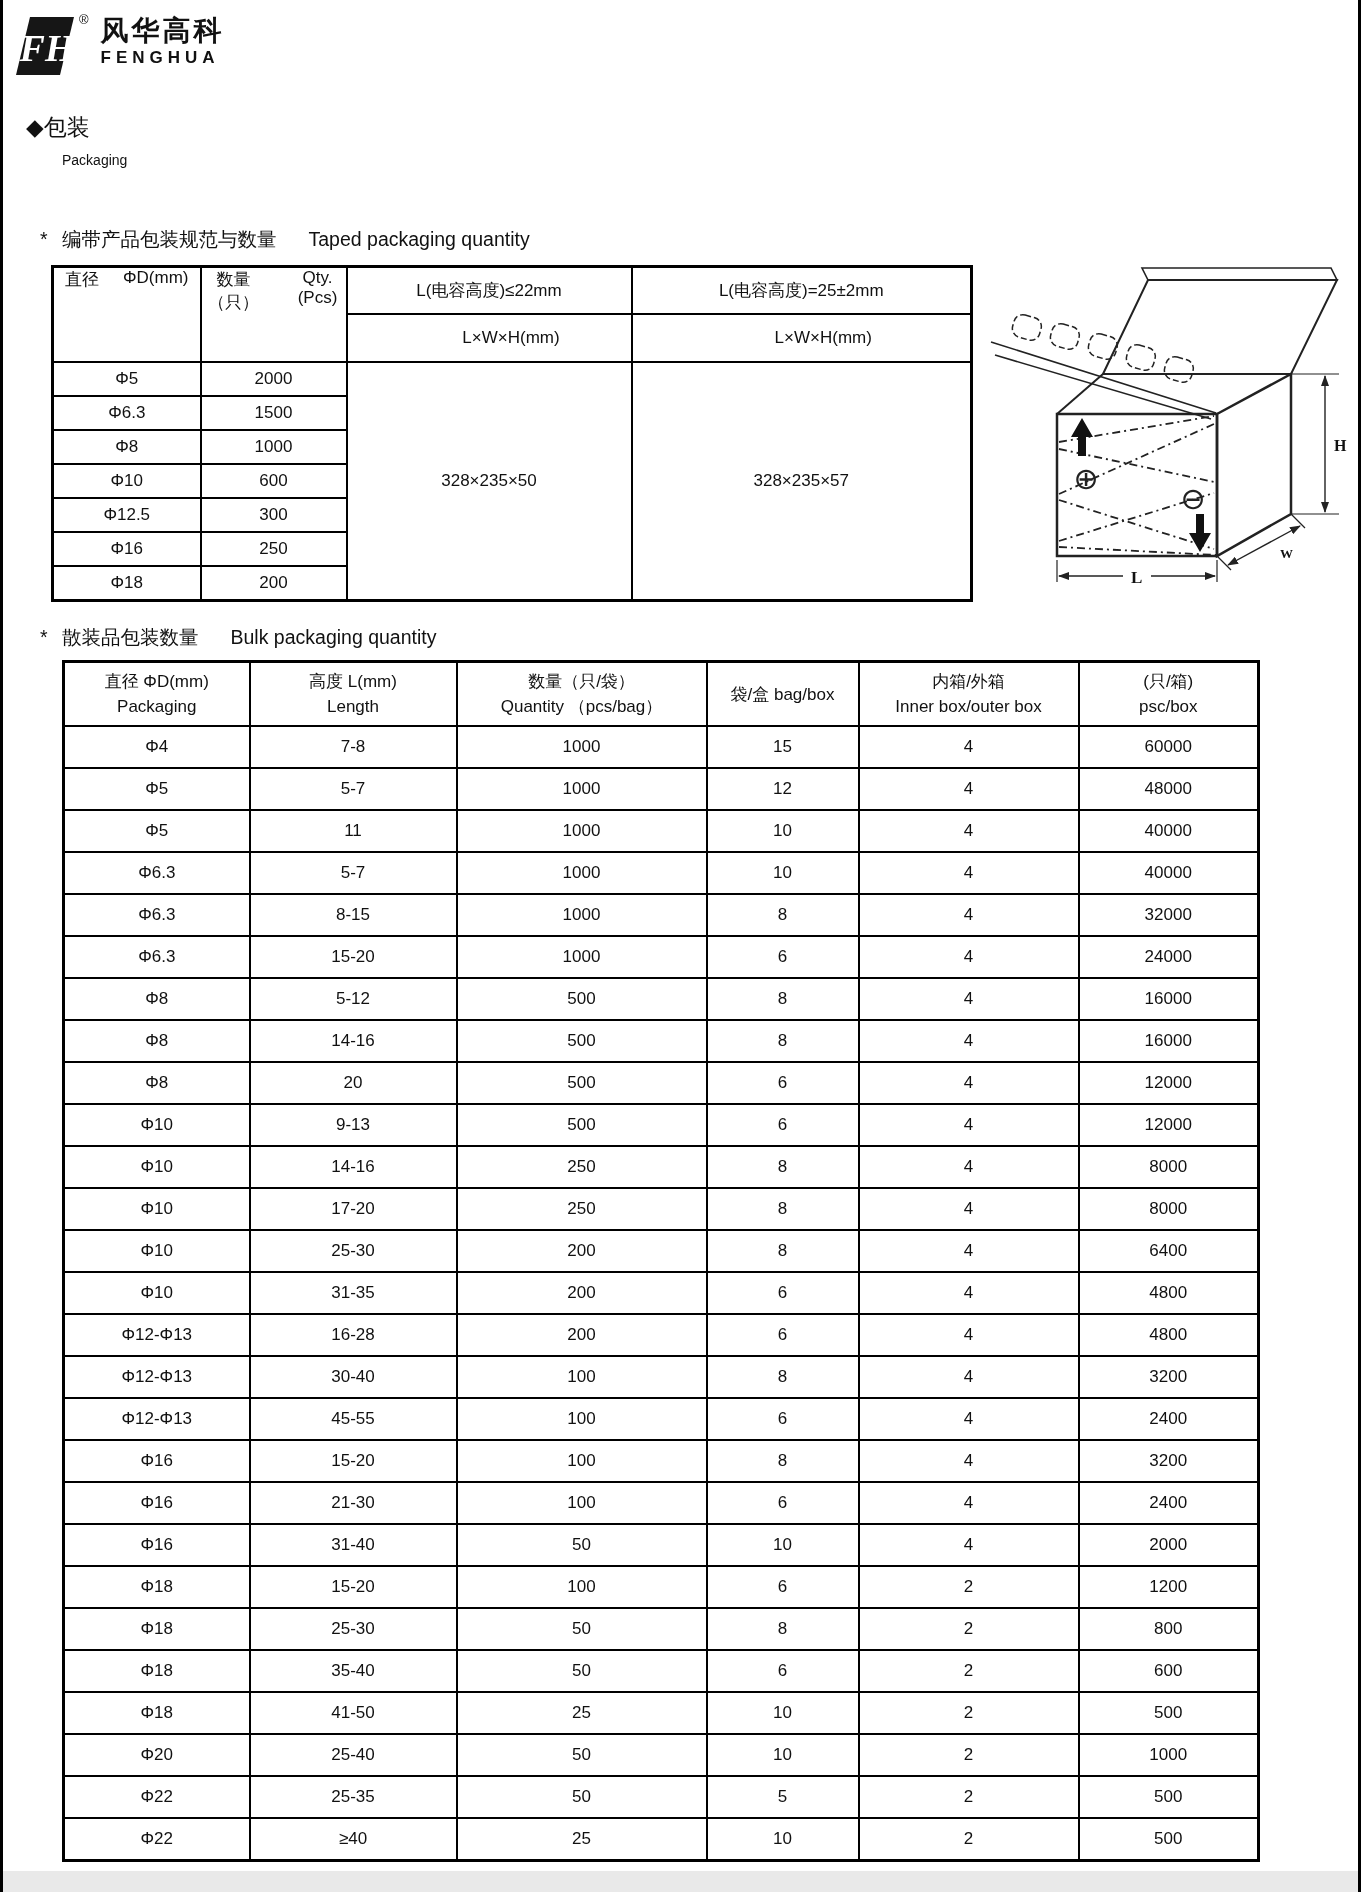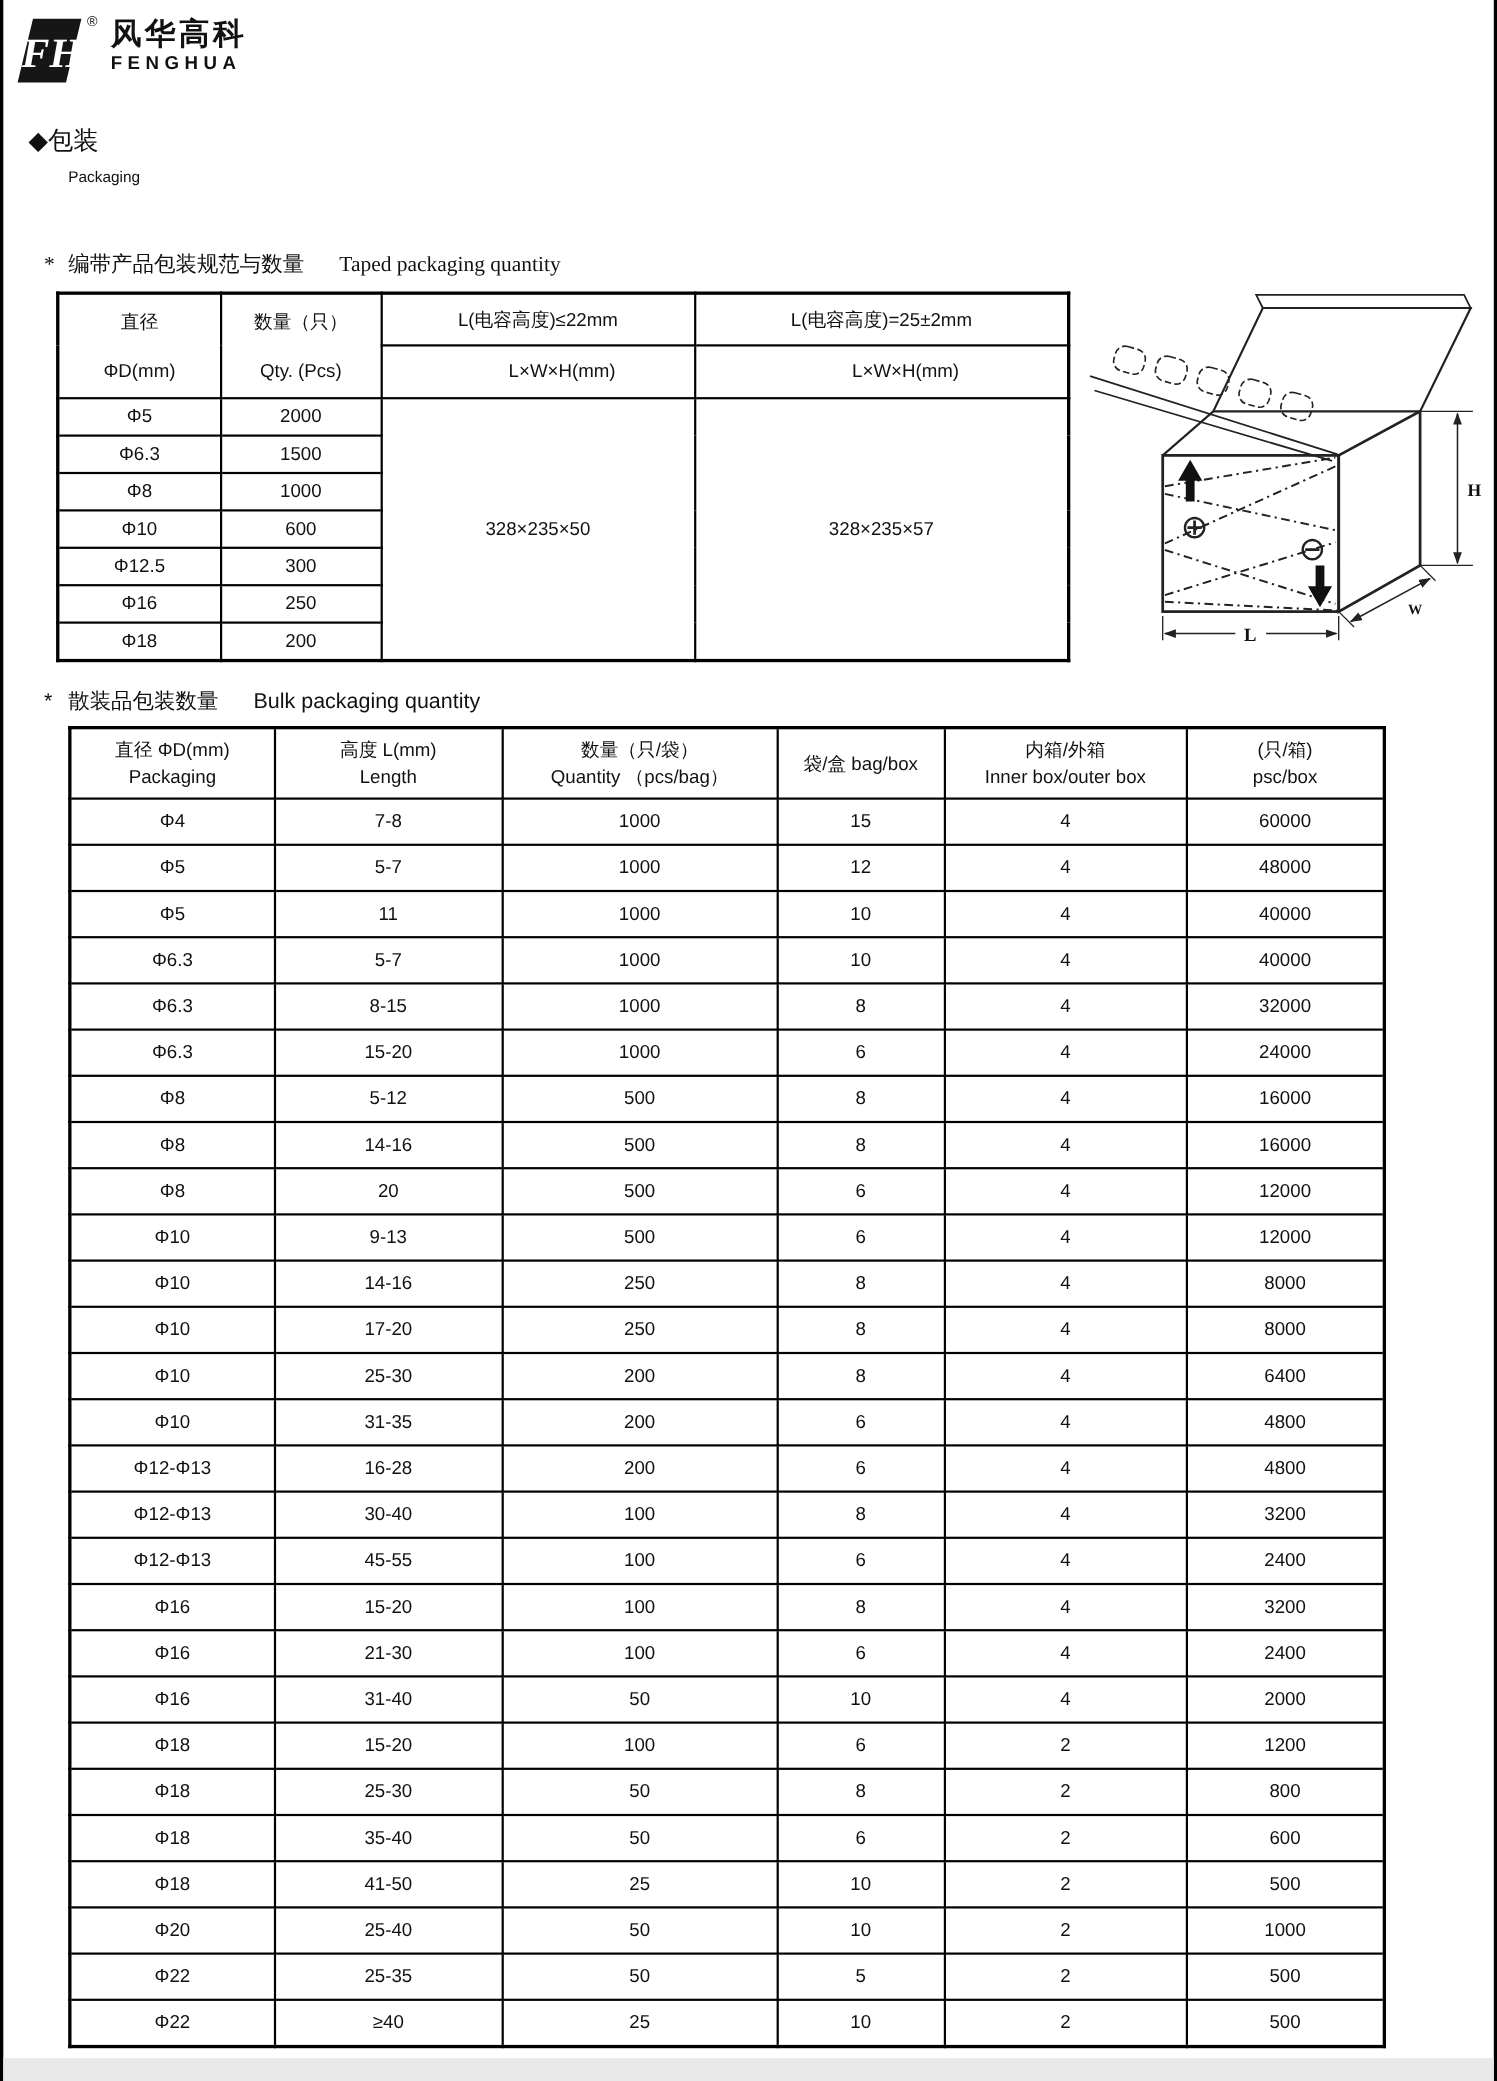--- a/index.html
+++ b/index.html
@@ -25,32 +25,32 @@
     font-size:27px;font-weight:bold;letter-spacing:.5px;
     border-bottom:4px solid #000;
   }
 
   
   .sec-cn{position:absolute;left:26px;top:112px;font-size:23px;}
   .sec-en{position:absolute;left:62px;top:152px;font-size:14px;}
   .sub-heading{position:absolute;font-size:19.5px;white-space:nowrap;}
   .sub-heading .bullet{display:inline-block;width:22px;}
   .sub-heading .en{margin-left:32px;}
-  .taped-pos{left:40px;top:226px;font-family:Liberation Serif, serif;}
+  .taped-pos{left:40px;top:226px;}
   .bulk-pos{left:40px;top:624px;}
 
   
   table{border-collapse:collapse;table-layout:fixed;}
   td,th{border:2px solid #000;text-align:center;vertical-align:middle;
         font-size:17px;font-weight:normal;padding:0;overflow:hidden;}
   .taped-table{position:absolute;left:51px;top:265px;width:919px;border:3px solid #000;}
   .taped-table tr.hrow1 td{height:45px;}
   .taped-table tr.hrow2 td{height:46px;padding-left:44px;}
   .taped-table tr.brow td{height:32px;}
-  .twolines{display:flex;flex-direction:column;justify-content:center;gap:24px;height:100%;}
+  .twolines{display:flex;flex-direction:row;justify-content:center;gap:24px;height:100%;}
   .bulk-table{position:absolute;left:62px;top:660px;width:1195px;border:3px solid #000;}
   .bulk-table th{height:62px;}
   .bulk-table td{height:40px;}
   .hcell{display:flex;flex-direction:column;justify-content:center;height:100%;line-height:25px;}
 
   
   .diagram{position:absolute;left:985px;top:246px;}
   .dim-label{font-family:"Liberation Serif","DejaVu Serif",serif;font-weight:bold;}
 </style>
 </head>

